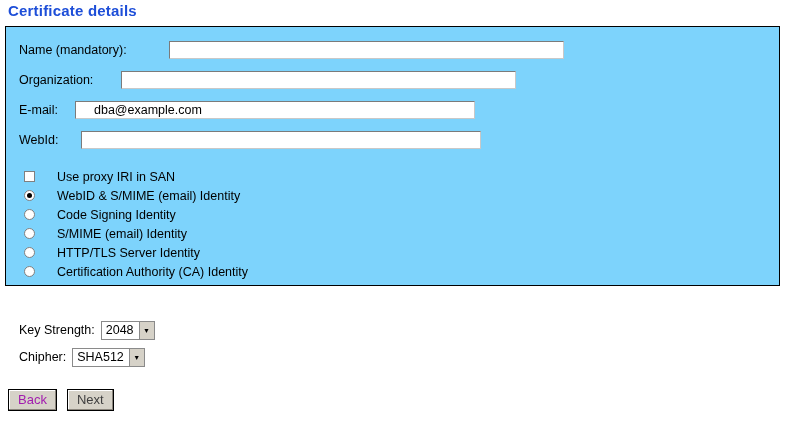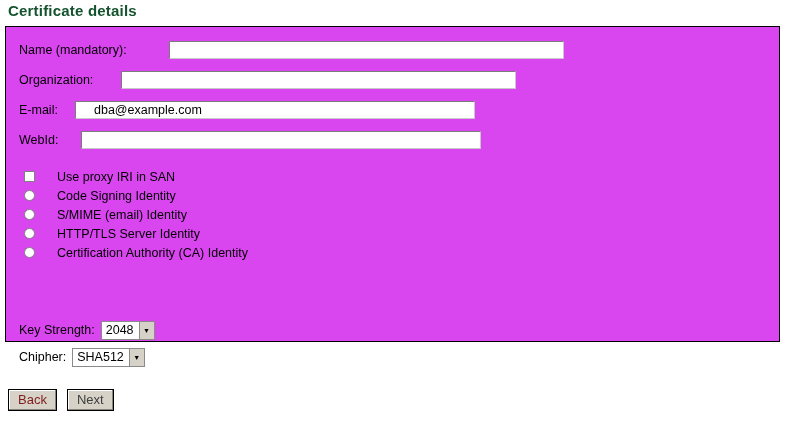--- a/index.html
+++ b/index.html
@@ -14,31 +14,31 @@
     height: 426px;
     background: #ffffff;
     overflow: hidden;
   }
   .page-title {
     position: absolute;
     left: 8px;
     top: 2px;
     font-size: 15px;
     font-weight: bold;
-    color: #14532d;
+    color: #1d4ed8;
     letter-spacing: 0.2px;
   }
   .panel {
     position: absolute;
     left: 5px;
     top: 26px;
     width: 775px;
-    height: 316px;
+    height: 260px;
     border: 1px solid #000000;
-    background: #d946ef;
+    background: #7dd3fc;
     box-sizing: border-box;
   }
   .field-row {
     position: absolute;
     display: flex;
     align-items: center;
     height: 22px;
   }
   .field-label {
     font-size: 12.5px;
@@ -168,21 +168,21 @@
   .btn-bar {
     position: absolute;
     left: 8px;
     top: 389px;
     display: flex;
     gap: 10px;
   }
   .btn {
     font-family: "Liberation Sans", sans-serif;
     font-size: 13px;
-    color: #7f1d1d;
+    color: #a21caf;
     background: #d6d2c8;
     border: 1px solid #000000;
     box-shadow: inset -1px -1px 0 #8a857c, inset 1px 1px 0 #ffffff;
     padding: 2px 9px 3px 9px;
     line-height: 15px;
     cursor: pointer;
   }
   .btn.disabled {
     color: #404040;
     cursor: default;
@@ -218,20 +218,24 @@
     </div>
 
     <div class="options">
 
       <div class="opt-row">
         <span class="checkbox"></span>
         <span class="opt-label">Use proxy IRI in SAN</span>
       </div>
 
 
+      <div class="opt-row">
+        <span class="radio checked"></span>
+        <span class="opt-label">WebID &amp; S/MIME (email) Identity</span>
+      </div>
 
       <div class="opt-row">
         <span class="radio"></span>
         <span class="opt-label">Code Signing Identity</span>
       </div>
 
       <div class="opt-row">
         <span class="radio"></span>
         <span class="opt-label">S/MIME (email) Identity</span>
       </div>

